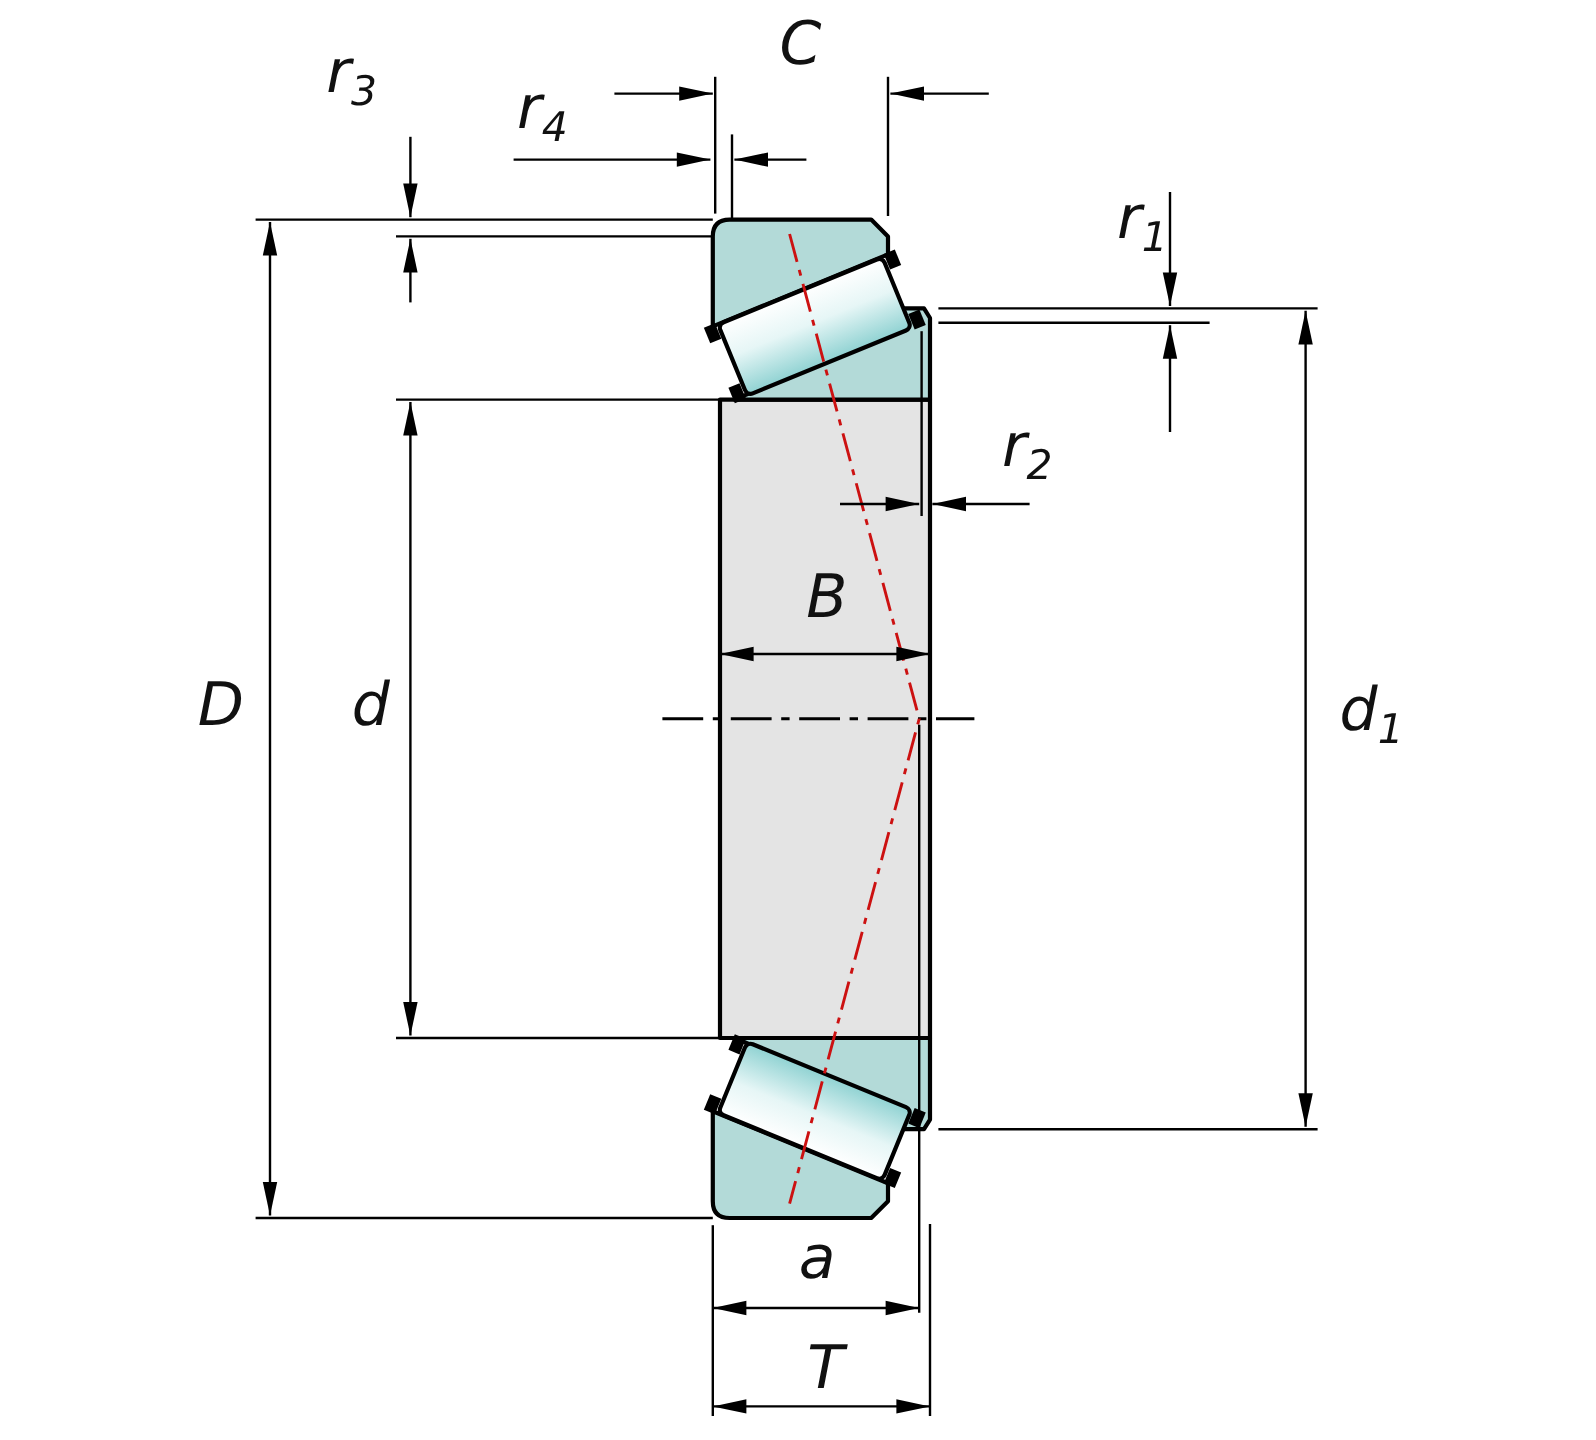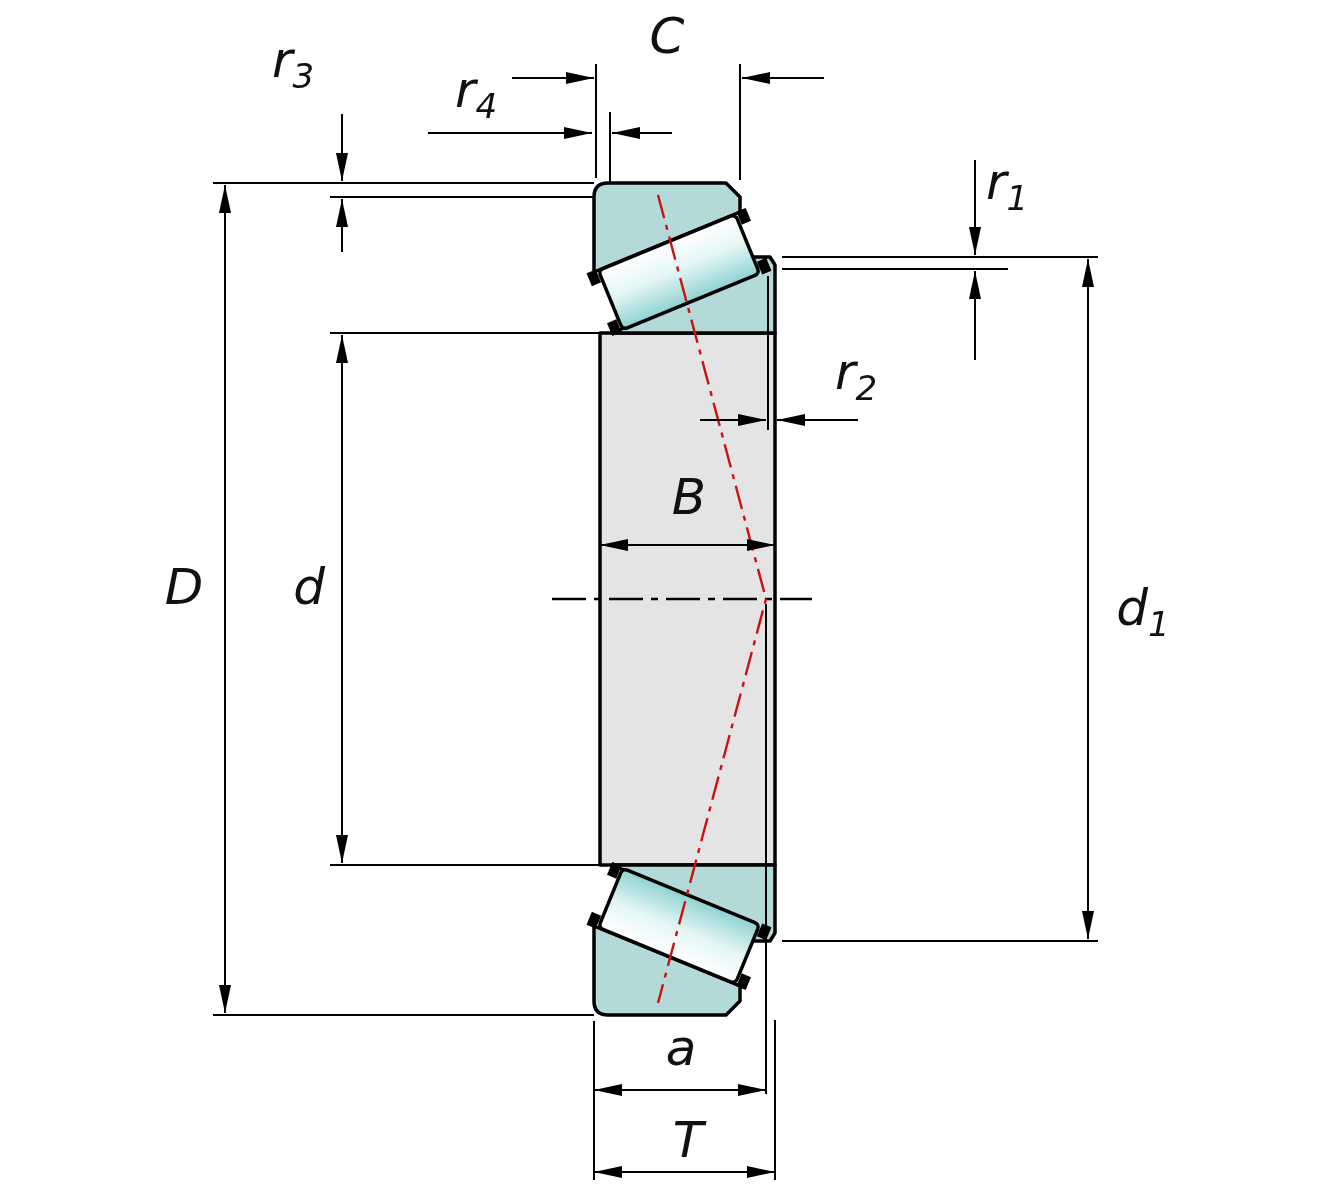--- a/index.html
+++ b/index.html
@@ -107,24 +107,24 @@
 
       <line x1="975" y1="160" x2="975" y2="255" class="dim" marker-end="url(#arr)"></line>
       <line x1="975" y1="360" x2="975" y2="271" class="dim" marker-end="url(#arr)"></line>
 
       <line x1="700" y1="420" x2="766" y2="420" class="dim" marker-end="url(#arr)"></line>
       <line x1="858" y1="420" x2="777" y2="420" class="dim" marker-end="url(#arr)"></line>
     </g>
   </svg>
 
   <div class="dim-label" style="left:667px;top:36px"><span>C</span></div>
-  <div class="dim-label" style="left:476px;top:94px"><span>r</span><sub>4</sub></div>
+  <div class="dim-label" style="left:452px;top:94px"><span>r</span><sub>4</sub></div>
   <div class="dim-label" style="left:293px;top:64px"><span>r</span><sub>3</sub></div>
-  <div class="dim-label" style="left:1007px;top:186px"><span>r</span><sub>1</sub></div>
+  <div class="dim-label" style="left:952px;top:186px"><span>r</span><sub>1</sub></div>
   <div class="dim-label" style="left:856px;top:376px"><span>r</span><sub>2</sub></div>
   <div class="dim-label" style="left:689px;top:497px"><span>B</span></div>
   <div class="dim-label" style="left:184px;top:587px"><span>D</span></div>
   <div class="dim-label" style="left:309px;top:587px"><span>d</span></div>
-  <div class="dim-label" style="left:1143px;top:612px"><span>d</span><sub>1</sub></div>
+  <div class="dim-label" style="left:1143px;top:596px"><span>d</span><sub>1</sub></div>
   <div class="dim-label" style="left:681px;top:1048px"><span>a</span></div>
   <div class="dim-label" style="left:688px;top:1140px"><span>T</span></div>
 
 </div>
 
 </body></html>

